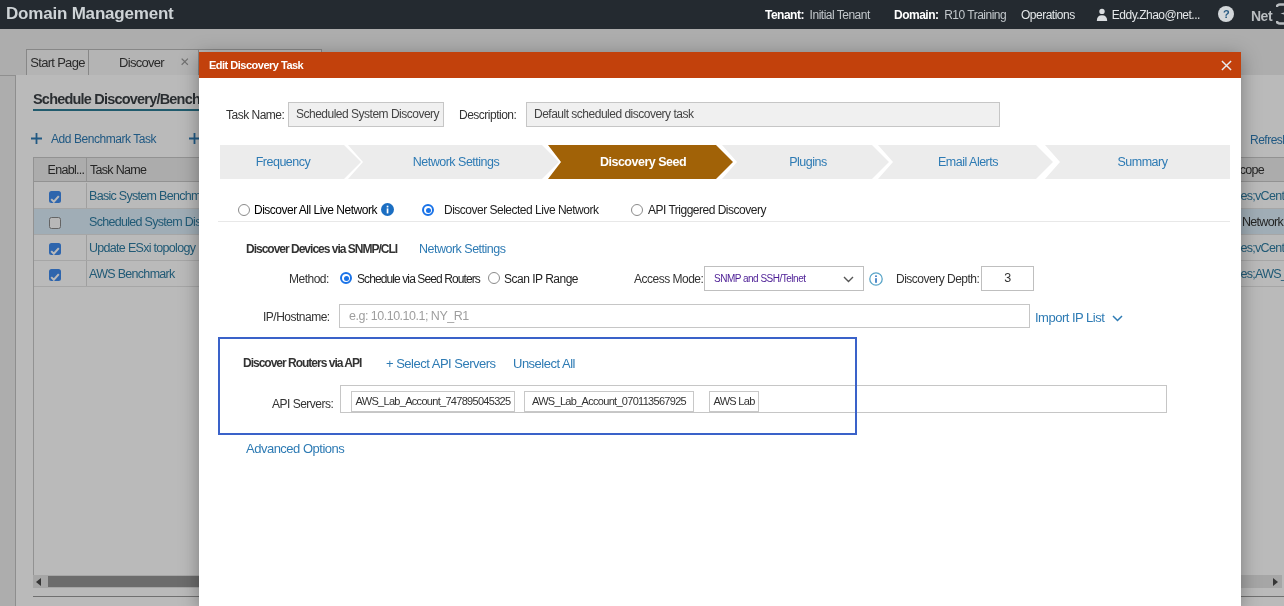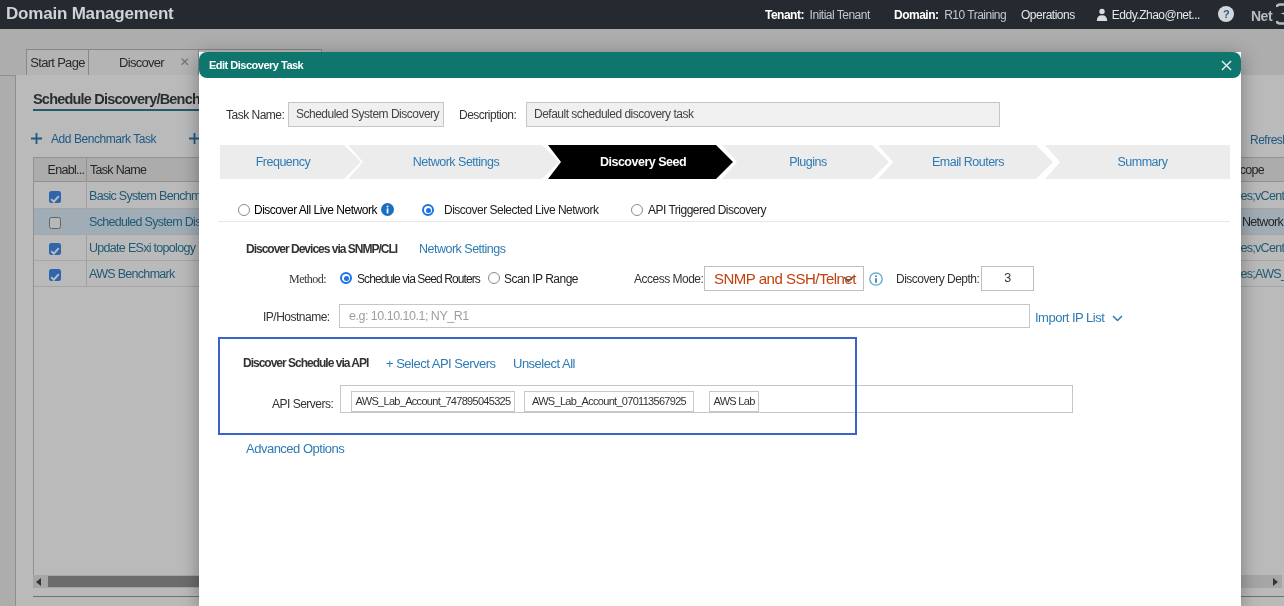--- a/index.html
+++ b/index.html
@@ -18,21 +18,21 @@
   .hdrcell { position:absolute; top:0; height:24px; font-size:12.5px; letter-spacing:-0.7px; color:#333; line-height:24px; }
   .row { position:absolute; left:0; width:1252px; height:26px; border-bottom:1px solid #e4e4e4; }
   .tasktxt { position:absolute; top:5.5px; font-size:12.5px; letter-spacing:-0.7px; color:#2e7ca2; white-space:nowrap; }
   .cb { position:absolute; width:12px; height:12px; border-radius:2.5px; }
   .cb.on { background:#3f8bee; }
   .cb.off { background:#fdfdfd; border:1px solid #8a8a8a; }
   
   #overlay { position:absolute; left:0; top:29px; width:1284px; height:577px; background:rgba(0,0,0,0.27); z-index:10; }
   
   #modal { position:absolute; left:199px; top:52px; width:1042px; height:554px; background:#fff; z-index:20; box-shadow:0 4px 18px rgba(0,0,0,0.35); }
-  #mhead { position:absolute; left:0; top:0; width:1042px; height:26px; background:#0f766e;border-radius:8px; }
+  #mhead { position:absolute; left:0; top:0; width:1042px; height:26px; background:#c2410c; }
   #mhead .t { position:absolute; left:10px; top:7px; color:#fff; font-size:11px; font-weight:bold; letter-spacing:-0.5px; }
   .lbl { position:absolute; font-size:12px; color:#333; white-space:nowrap; }
   .inp { position:absolute; border:1px solid #c6c6c6; background:#f0f0f0; font-size:12px; color:#444; white-space:nowrap; }
   .step { position:absolute; top:0; height:34px; background:#ececec; color:#2e7bb4; font-size:12.5px; line-height:34px; text-align:center; white-space:nowrap; }
   .radio { position:absolute; width:12px; height:12px; border:1px solid #8b8b8b; border-radius:50%; background:#fff; }
   .radio.sel { border:2px solid #1a73e8; }
   .radio.sel::after { content:""; position:absolute; left:1.5px; top:1.5px; width:5px; height:5px; border-radius:50%; background:#1a73e8; }
   .blue { color:#2e7bb4; }
   .b { font-weight:bold; }
   .fs13 { font-size:13px; }
@@ -146,73 +146,73 @@
         </svg>
     </div>
 
     <div class="lbl" style="left:27px; top:56px;">Task Name:</div>
     <div class="inp" style="left:89px; top:50px; width:156px; height:25px; line-height:23px; padding-left:7px;">Scheduled System Discovery</div>
     <div class="lbl" style="left:260px; top:56px;">Description:</div>
     <div class="inp" style="left:327px; top:50px; width:474px; height:25px; line-height:23px; padding-left:7px;">Default scheduled discovery task</div>
 
     <div class="step" style="left:21px; width:141px; clip-path:polygon(0 0, 124px 0, 141px 50%, 124px 100%, 0 100%); top:93px;"><span style="margin-left:-15px;">Frequency</span></div>
     <div class="step" style="left:149px; width:211px; clip-path:polygon(0 0, 194px 0, 211px 50%, 194px 100%, 0 100%, 15px 50%); top:93px;"><span style="margin-left:5px;">Network Settings</span></div>
-    <div class="step" style="left:349px; width:185px; clip-path:polygon(0 0, 168px 0, 185px 50%, 168px 100%, 0 100%, 13px 50%); top:93px; background:#000000; color:#fff; font-weight:bold;"><span style="margin-left:5px;">Discovery Seed</span></div>
+    <div class="step" style="left:349px; width:185px; clip-path:polygon(0 0, 168px 0, 185px 50%, 168px 100%, 0 100%, 13px 50%); top:93px; background:#a16207; color:#fff; font-weight:bold;"><span style="margin-left:5px;">Discovery Seed</span></div>
     <div class="step" style="left:523px; width:167px; clip-path:polygon(0 0, 150px 0, 167px 50%, 150px 100%, 0 100%, 15px 50%); top:93px;"><span style="margin-left:5px;">Plugins</span></div>
-    <div class="step" style="left:679px; width:175px; clip-path:polygon(0 0, 158px 0, 175px 50%, 158px 100%, 0 100%, 15px 50%); top:93px;"><span style="margin-left:5px;">Email Routers</span></div>
+    <div class="step" style="left:679px; width:175px; clip-path:polygon(0 0, 158px 0, 175px 50%, 158px 100%, 0 100%, 15px 50%); top:93px;"><span style="margin-left:5px;">Email Alerts</span></div>
     <div class="step" style="left:846px; width:185px; clip-path:polygon(0 0, 185px 0, 185px 100%, 0 100%, 15px 50%); top:93px;"><span style="margin-left:10px;">Summary</span></div>
 
     <div class="radio" style="left:39px; top:152px;"></div>
     <div class="lbl" style="left:55px; top:151px; color:#000000;text-align:right;">Discover All Live Network</div>
     <svg width="13" height="13" viewBox="0 0 13 13" style="position:absolute; left:182px; top:151px;">
         <circle cx="6.5" cy="6.5" r="6.5" fill="#1b6ec2"></circle>
         <rect x="5.7" y="2.7" width="1.7" height="1.7" fill="#fff"></rect>
         <rect x="5.7" y="5.4" width="1.7" height="5" fill="#fff"></rect>
       </svg>
     <div class="radio sel" style="left:223px; top:152px;"></div>
     <div class="lbl" style="left:245px; top:151px; color:#222;">Discover Selected Live Network</div>
     <div class="radio" style="left:432px; top:152px;"></div>
     <div class="lbl" style="left:449px; top:151px; color:#222;">API Triggered Discovery</div>
     <div style="position:absolute; left:19px; top:169px; width:1012px; border-bottom:1px solid #e8e8e8;"></div>
 
     <div class="lbl b" style="left:47px; top:190px; letter-spacing:-1px;">Discover Devices via SNMP/CLI</div>
     <div class="lbl blue" style="left:220px; top:190px; font-size:12.5px;">Network Settings</div>
 
-    <div class="lbl" style="left:90px; top:220px;font-family:Liberation Serif, serif;">Method:</div>
+    <div class="lbl" style="left:90px; top:220px;">Method:</div>
     <div class="radio sel" style="left:141px; top:220px;"></div>
     <div class="lbl" style="left:158px; top:220px; color:#222; letter-spacing:-0.9px;">Schedule via Seed Routers</div>
     <div class="radio" style="left:289px; top:220px;"></div>
     <div class="lbl" style="left:305px; top:220px; color:#222;">Scan IP Range</div>
     <div class="lbl" style="left:435px; top:220px;">Access Mode:</div>
-    <div style="position:absolute; left:505px; top:214px; width:160px; height:25px; border:1px solid #bfbfbf; background:#fff; font-size:15px; letter-spacing:-0.5px; color:#c2410c; line-height:23px; padding-left:9px; white-space:nowrap;">SNMP and SSH/Telnet
+    <div style="position:absolute; left:505px; top:214px; width:160px; height:25px; border:1px solid #bfbfbf; background:#fff; font-size:10px; letter-spacing:-0.5px; color:#4c1d95; line-height:23px; padding-left:9px; white-space:nowrap;">SNMP and SSH/Telnet
       <svg width="11" height="7" viewBox="0 0 11 7" style="position:absolute; right:9px; top:9px;">
           <path d="M1 1 L5.5 5.5 L10 1" stroke="#555" stroke-width="1.4" fill="none"></path>
         </svg>
     </div>
     <svg width="14" height="14" viewBox="0 0 14 14" style="position:absolute; left:670px; top:220px;">
         <circle cx="7" cy="7" r="6.2" fill="none" stroke="#5aa5c8" stroke-width="1.3"></circle>
         <rect x="6.2" y="3.4" width="1.6" height="1.6" fill="#2a72c0"></rect>
         <rect x="6.2" y="6.2" width="1.6" height="4.6" fill="#2a72c0"></rect>
       </svg>
     <div class="lbl" style="left:697px; top:220px;">Discovery Depth:</div>
     <div style="position:absolute; left:782px; top:214px; width:53px; height:25px; border:1px solid #bfbfbf; background:#fff; font-size:12.5px; color:#333; line-height:23px; text-align:center;">3</div>
 
     <div class="lbl" style="left:64px; top:258px;">IP/Hostname:</div>
     <div style="position:absolute; left:140px; top:252px; width:691px; height:24px; border:1px solid #c6c6c6; background:#fff; font-size:12.5px; letter-spacing:-0.5px; color:#9e9e9e; line-height:22px; padding-left:9px;">e.g: 10.10.10.1; NY_R1</div>
     <div class="lbl blue fs13" style="left:836px; top:258px;">Import IP List</div>
     <svg width="11" height="7" viewBox="0 0 11 7" style="position:absolute; left:913px; top:263px;">
         <path d="M1 1 L5.5 5.5 L10 1" stroke="#2e7bb4" stroke-width="1.5" fill="none"></path>
       </svg>
 
-    <div class="lbl b" style="left:44px; top:304px; letter-spacing:-1px;">Discover Schedule via API</div>
+    <div class="lbl b" style="left:44px; top:304px; letter-spacing:-1px;">Discover Routers via API</div>
     <div class="lbl blue fs13" style="left:187px; top:304px;">+ Select API Servers</div>
     <div class="lbl blue fs13" style="left:314px; top:304px;">Unselect All</div>
 
     <div class="lbl" style="left:73px; top:345px;">API Servers:</div>
-    <div style="position:absolute; left:141px; top:333px; width:733px; height:28px; border:1px solid #c6c6c6; background:#fff;">
+    <div style="position:absolute; left:141px; top:333px; width:827px; height:28px; border:1px solid #c6c6c6; background:#fff;">
       <div class="chip" style="left:10px; width:164px;">AWS_Lab_Account_747895045325</div>
       <div class="chip" style="left:183px; width:170px;">AWS_Lab_Account_070113567925</div>
       <div class="chip" style="left:368px; width:50px;">AWS Lab</div>
     </div>
 
     <div style="position:absolute; left:19px; top:284.5px; width:639px; height:98px; border:2px solid #3a62c9;"></div>
 
     <div class="lbl blue fs13" style="left:47px; top:389px;">Advanced Options</div>
   </div>
 </div>

